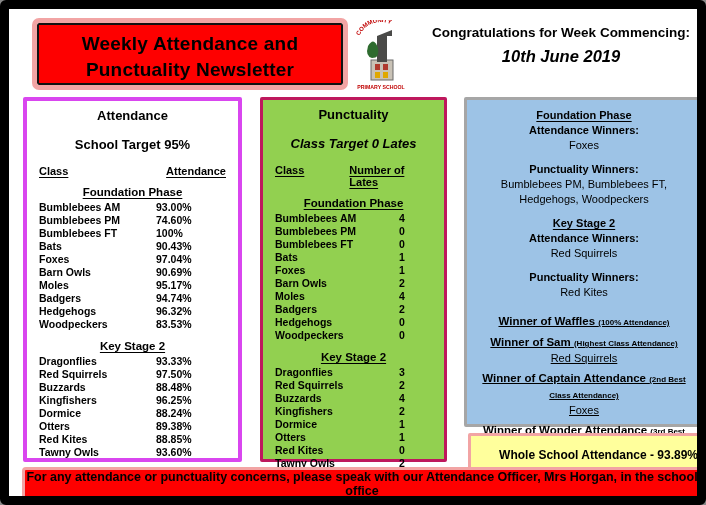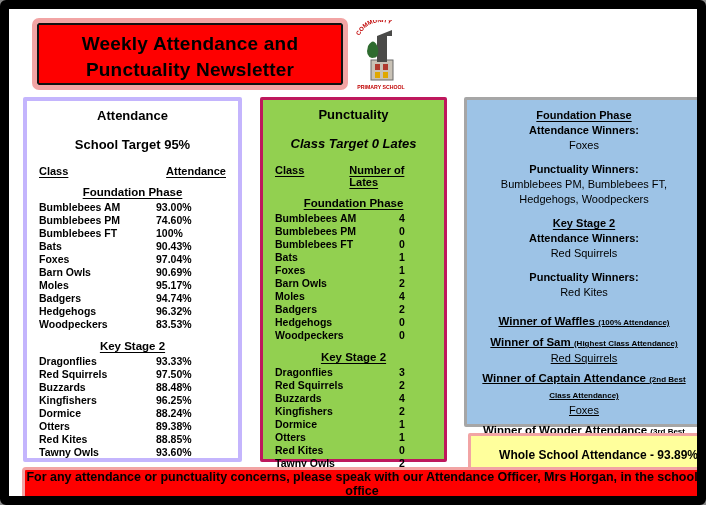--- a/index.html
+++ b/index.html
@@ -12,21 +12,21 @@
              border-radius:2px;display:flex;flex-direction:column;justify-content:flex-end;
              align-items:center;}
   .title-box div{font-size:19px;font-weight:bold;color:#000;line-height:26px;letter-spacing:.2px;}
   .logo{position:absolute;left:343px;top:11px;width:58px;height:74px;}
   .congrats{position:absolute;left:412px;top:16px;width:280px;text-align:center;color:#000;}
   .congrats .l1{font-size:13.5px;font-weight:bold;}
   .congrats .l2{font-size:16.5px;font-weight:bold;font-style:italic;margin-top:7px;}
   
   .col{position:absolute;box-sizing:border-box;color:#000;}
   .col-att{left:14px;top:88px;width:219px;height:365px;background:#fff;
-           border:4px solid #c4b5fd;border-radius:2px;}
+           border:4px solid #d946ef;border-radius:2px;}
   .col-punc{left:251px;top:88px;width:187px;height:365px;background:#92D050;
             border:3px solid #be185d;border-radius:2px;}
   .col-win{left:455px;top:88px;width:240px;height:330px;background:#9DC3E6;
            border:3px solid #A6A6A6;border-radius:2px;}
   .col h2{margin:7px 0 0;text-align:center;font-size:13px;font-weight:bold;}
   .col .sub{margin:14px 0 0;text-align:center;font-size:13px;font-weight:bold;}
   .col .sub.it{font-style:italic;}
   .thead{display:flex;justify-content:space-between;padding:0 12px;margin-top:13px;
          font-size:11px;font-weight:bold;gap:45px;}
   .thead span{text-decoration:underline;text-underline-offset:2px;}
@@ -78,20 +78,24 @@
       <rect x="31" y="44" width="5" height="6" fill="#B03A2E"></rect>
       <rect x="23" y="52" width="5" height="6" fill="#E0A800"></rect>
       <rect x="31" y="52" width="5" height="6" fill="#E0A800"></rect>
       <rect x="25" y="16" width="10" height="26" fill="#4A4A48"></rect>
       <polygon points="25,16 40,10 40,16" fill="#4A4A48"></polygon>
       <path d="M 16 26 q 6 -10 10 2 q 2 10 -6 10 q -7 -2 -4 -12" fill="#2E6B2F"></path>
       <text x="29" y="69" font-size="5.2" font-weight="bold" fill="#C00000" text-anchor="middle" font-family="Liberation Sans,sans-serif">PRIMARY SCHOOL</text>
     </svg>
   </div>
 
+  <div class="congrats">
+    <div class="l1">Congratulations for Week Commencing:</div>
+    <div class="l2">10th June 2019</div>
+  </div>
 
   <div class="col col-att">
     <h2>Attendance</h2>
     <div class="sub">School Target 95%</div>
     <div class="thead">
       <span>Class</span>
       <span>Attendance</span>
     </div>
     <div class="sect">Foundation Phase</div>
     <div class="tbody">

